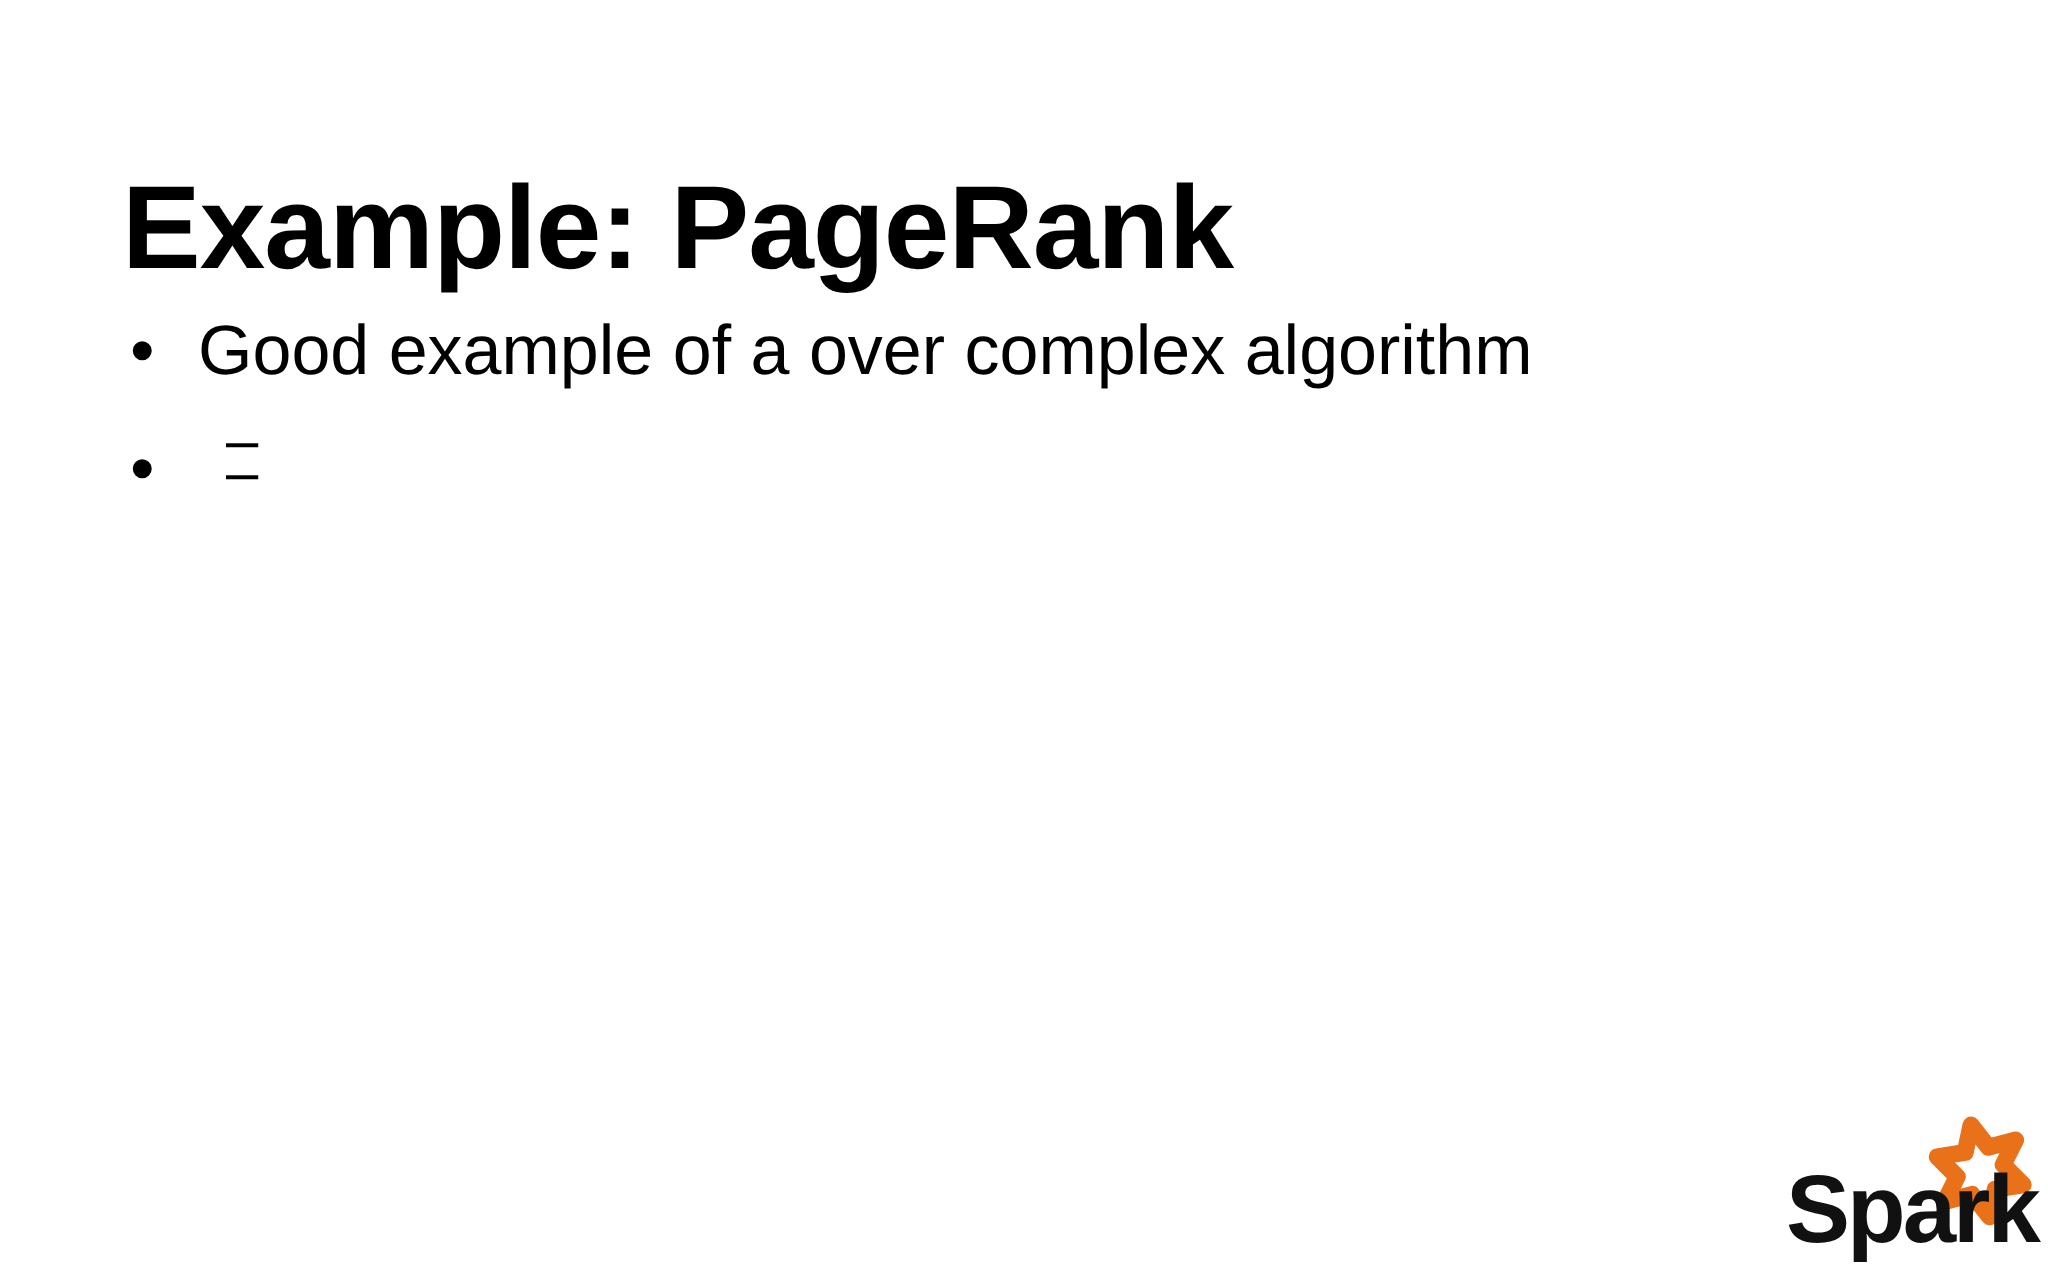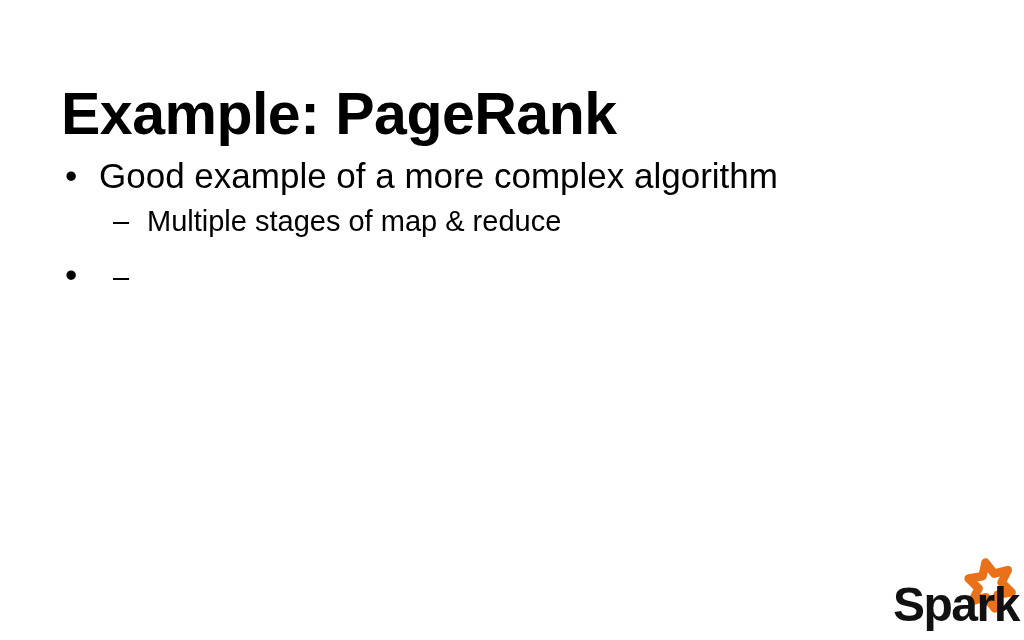--- a/index.html
+++ b/index.html
@@ -104,26 +104,25 @@
 <body>
 
 <div class="slide">
 
   <h1 class="slide-title">Example: PageRank</h1>
 
   <div class="body-list">
 
     <div class="bullet-l1">
       <span class="marker">•</span>
-      <span>Good example of a more complex algorithm</span>
+      <span>Good example of a over complex algorithm</span>
     </div>
 
     <div class="bullet-l2">
       <span class="marker">–</span>
-      <span>Multiple stages of map &amp; reduce</span>
     </div>
 
     <div class="spacer-s"></div>
 
     <div class="bullet-l1 wide">
       <span class="marker">•</span>
     </div>
 
     <div class="bullet-l2">
       <span class="marker">–</span>

